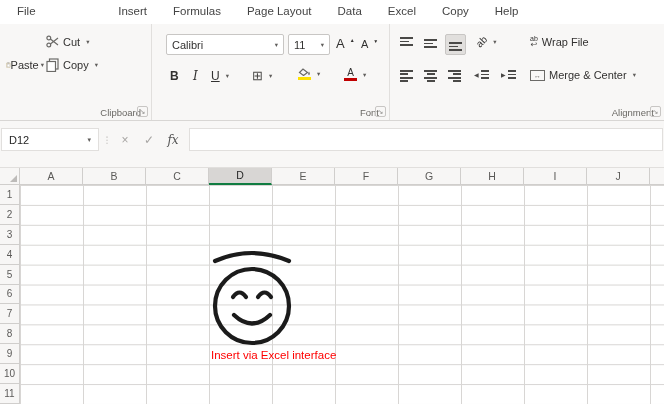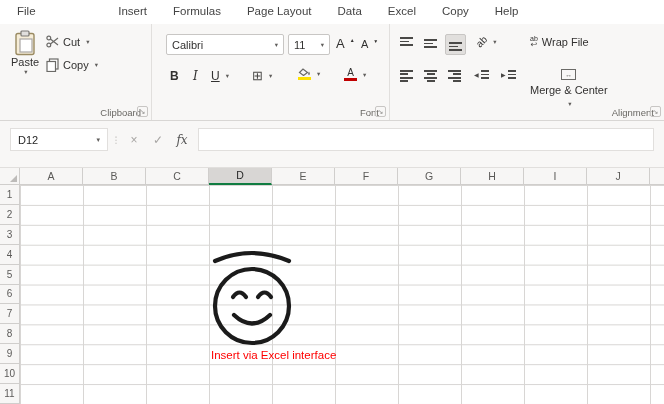--- a/index.html
+++ b/index.html
@@ -18,21 +18,21 @@
   .g-clip{left:0;width:152px;}
   .g-font{left:152px;width:238px;}
   .g-align{left:390px;width:274px;}
   .group-label{position:absolute;left:0;right:10px;bottom:2px;text-align:right;font-size:9.5px;color:#696763;}
   .launcher{position:absolute;right:3px;bottom:3px;width:11px;height:11px;line-height:10px;text-align:center;font-size:7px;color:#8a8886;border:1px solid #c8c6c4;border-radius:2px;box-sizing:border-box;cursor:pointer;}
   .rbtn{position:absolute;display:flex;align-items:center;gap:4px;cursor:pointer;}
   .rlabel{font-size:11px;color:#323130;white-space:nowrap;}
   .caret{font-size:6.5px;color:#605e5c;margin-left:2px;}
 
   
-  .paste-btn{position:absolute;left:6px;top:6px;width:38px;height:70px;display:flex;flex-direction:column;align-items:center;justify-content:flex-start;gap:0;cursor:pointer;}
+  .paste-btn{position:absolute;left:6px;top:6px;width:38px;height:70px;display:flex;flex-direction:row;align-items:center;justify-content:flex-start;gap:0;cursor:pointer;}
   .cut-btn{left:46px;top:11px;}
   .copy-btn{left:46px;top:34px;}
   .fp-btn{left:46px;top:57px;}
 
   
   .combo{position:absolute;display:flex;align-items:center;background:#fff;border:1px solid #c8c6c4;border-radius:2px;box-sizing:border-box;height:21px;padding:0 5px;cursor:pointer;}
   .font-name{left:14px;top:10px;width:118px;}
   .font-size{left:136px;top:10px;width:42px;}
   .combo-text{flex:1;font-size:11px;color:#323130;}
   .grow-font{left:184px;top:13px;}
@@ -73,34 +73,34 @@
   .pos-vtop{left:10px;top:13px;}
   .pos-vmid{left:34px;top:13px;}
   .pos-vbot{left:55px;top:10px;padding:3px;}
   .pos-orient{left:86px;top:12px;}
   .pos-wrap{left:140px;top:11px;}
   .pos-aleft{left:10px;top:46px;}
   .pos-acenter{left:34px;top:46px;}
   .pos-aright{left:58px;top:46px;}
   .pos-outdent{left:84px;top:46px;}
   .pos-indent{left:111px;top:46px;}
-  .pos-merge{left:140px;top:45px;flex-direction:column;}
+  .pos-merge{left:140px;top:45px;}
   .selected{background:#e1dfdd;border:1px solid #c8c6c4;border-radius:2px;}
   .orient-ab{display:inline-block;transform:rotate(-45deg);font-size:10px;color:#323130;}
   .wrap-ico{display:flex;flex-direction:column;align-items:center;line-height:1;}
   .wt-ab{font-style:normal;font-size:7px;color:#323130;}
   .wt-arrow{font-style:normal;font-size:8px;color:#4a4947;margin-top:-1px;}
   .merge-ico{width:15px;height:11px;border:1px solid #6b6a67;box-sizing:border-box;display:flex;align-items:center;justify-content:center;font-size:7px;color:#6b6a67;}
   .ind-ico{display:flex;align-items:center;gap:2px;}
   .ind-arrow{font-style:normal;font-size:6px;color:#4a4947;}
   .ind-bars{display:flex;flex-direction:column;gap:2px;}
   .ind-bars b{display:block;width:8px;height:1.6px;background:#4a4947;}
 
   
-  .formula-bar{position:absolute;left:0;top:121px;width:100%;height:37px;background:#f8f7f6;display:flex;align-items:center;box-sizing:border-box;padding:0 10px;}
+  .formula-bar{position:absolute;left:0;top:121px;width:100%;height:37px;background:#f8f7f6;display:flex;align-items:center;box-sizing:border-box;padding:0 1px;}
   .name-box{width:98px;height:23px;background:#fff;border:1px solid #e1dfdd;box-sizing:border-box;display:flex;align-items:center;padding:0 7px;cursor:text;}
   .nb-text{flex:1;font-size:11px;color:#262626;}
   .nb-caret{font-size:7px;color:#605e5c;}
   .fb-dots{width:12px;text-align:center;font-size:9px;color:#b0aeac;margin-left:2px;}
   .fb-btn{width:24px;text-align:center;font-size:12px;cursor:pointer;}
   .fb-x,.fb-check{color:#a8a6a4;}
   .fb-fx{color:#555;font-style:italic;font-family:"DejaVu Serif",serif;}
   .fb-input{flex:1;height:23px;background:#fff;border:1px solid #e1dfdd;box-sizing:border-box;margin-left:4px;display:flex;align-items:center;padding:0 5px;font-size:11px;color:#262626;cursor:text;}
   .pre-grid{position:absolute;left:0;top:158px;width:100%;height:9px;background:#f8f7f6;}
 

